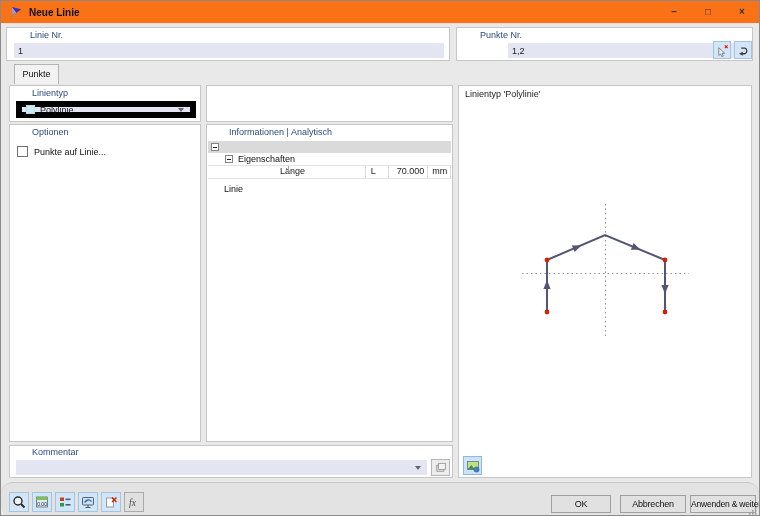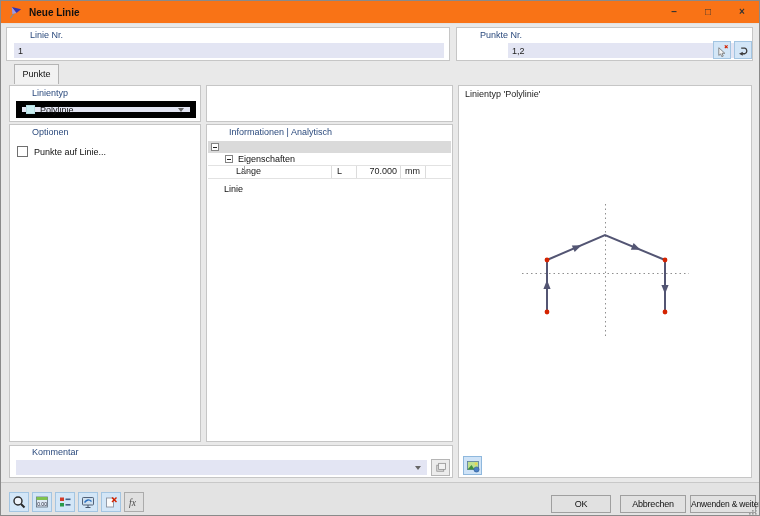--- a/index.html
+++ b/index.html
@@ -35,39 +35,39 @@
   
   .tree{position:absolute;left:1px;right:1px;top:16px;}
   .trow{position:relative;height:12px;line-height:12px;font-size:9px;color:#111;}
   .trow-gray{background:#dadada;}
   .expander{position:absolute;top:2px;width:8px;height:8px;background:#fff;border:1px solid #848484;box-sizing:border-box;}
   .expander::after{content:"";position:absolute;left:1px;top:2.5px;width:4px;border-top:1px solid #222;}
   .exp0{left:3px;} .exp1{left:17px;}
   .tl0{position:absolute;left:16px;margin-top:42px;} .tl1{position:absolute;left:30px;}
   .cells{display:flex;border-top:1px solid #e2e2e2;border-bottom:1px solid #e2e2e2;height:12px;box-sizing:content-box;}
   .cell{border-right:1px solid #dcdcdc;box-sizing:border-box;overflow:hidden;white-space:nowrap;}
-  .c-name{width:124px;padding-left:28px;position:relative;}
+  .c-name{width:124px;padding-left:28px;position:relative;margin-left:44px;}
   .c-name::before{content:"";position:absolute;left:36px;top:-1px;width:5px;height:6px;border-left:1px solid #a8a8a8;border-bottom:1px solid #a8a8a8;}
   .c-sym{width:25px;padding-left:5px;}
   .c-val{width:44px;text-align:right;padding-right:3px;}
   .c-unit{width:25px;padding-left:4px;}
   .c-rest{flex:1;border-right:none;}
 
   
   .preview-title{position:absolute;left:6px;top:3px;font-size:9px;color:#222;}
   .preview-svg{position:absolute;left:0;top:0;}
   .cam-btn{position:absolute;left:4px;top:370px;width:19px;height:19px;background:#cfe3f7;border:1px solid #8fb8dd;box-sizing:border-box;display:flex;align-items:center;justify-content:center;padding:0;}
 
   
   .combo{position:absolute;left:6px;top:14px;width:411px;height:15px;background:#e3e5f3;box-sizing:border-box;display:flex;align-items:center;}
   .combo input{flex:1;background:transparent;border:none;outline:none;height:13px;font-size:9px;padding-left:4px;font-family:"Liberation Sans",sans-serif;}
   .browse-btn{position:absolute;left:421px;top:13px;width:19px;height:17px;background:#ececec;border:1px solid #b5b5b5;box-sizing:border-box;display:flex;align-items:center;justify-content:center;padding:0;}
 
   
-  .bottombar{position:absolute;left:0;right:0;top:481px;height:34px;background:#e3e3e3;border-top:1px solid #c8c8c8;box-sizing:content-box;}
+  .bottombar{position:absolute;left:0;right:0;top:481px;height:34px;background:#e3e3e3;border-top:1px solid #c8c8c8;box-sizing:content-box;border-radius:12px;}
   .tool-btn{position:absolute;top:9px;width:20px;height:20px;box-sizing:border-box;display:flex;align-items:center;justify-content:center;padding:0;}
   .tool-blue{background:#d3e6f7;border:1px solid #a3c5e2;}
   .tool-gray{background:#e0e0e0;border:1px solid #ababab;}
   .dlg-btn{position:absolute;top:12px;height:18px;background:#e1e1e1;border:1px solid #9f9f9f;box-sizing:border-box;font-family:"Liberation Sans",sans-serif;font-size:9px;color:#111;text-align:center;line-height:16px;padding:0;white-space:nowrap;letter-spacing:-0.2px;}
   .grip{position:absolute;right:2px;bottom:2px;width:9px;height:9px;}
 </style>
 </head>
 <body>
 
 <div class="window">

